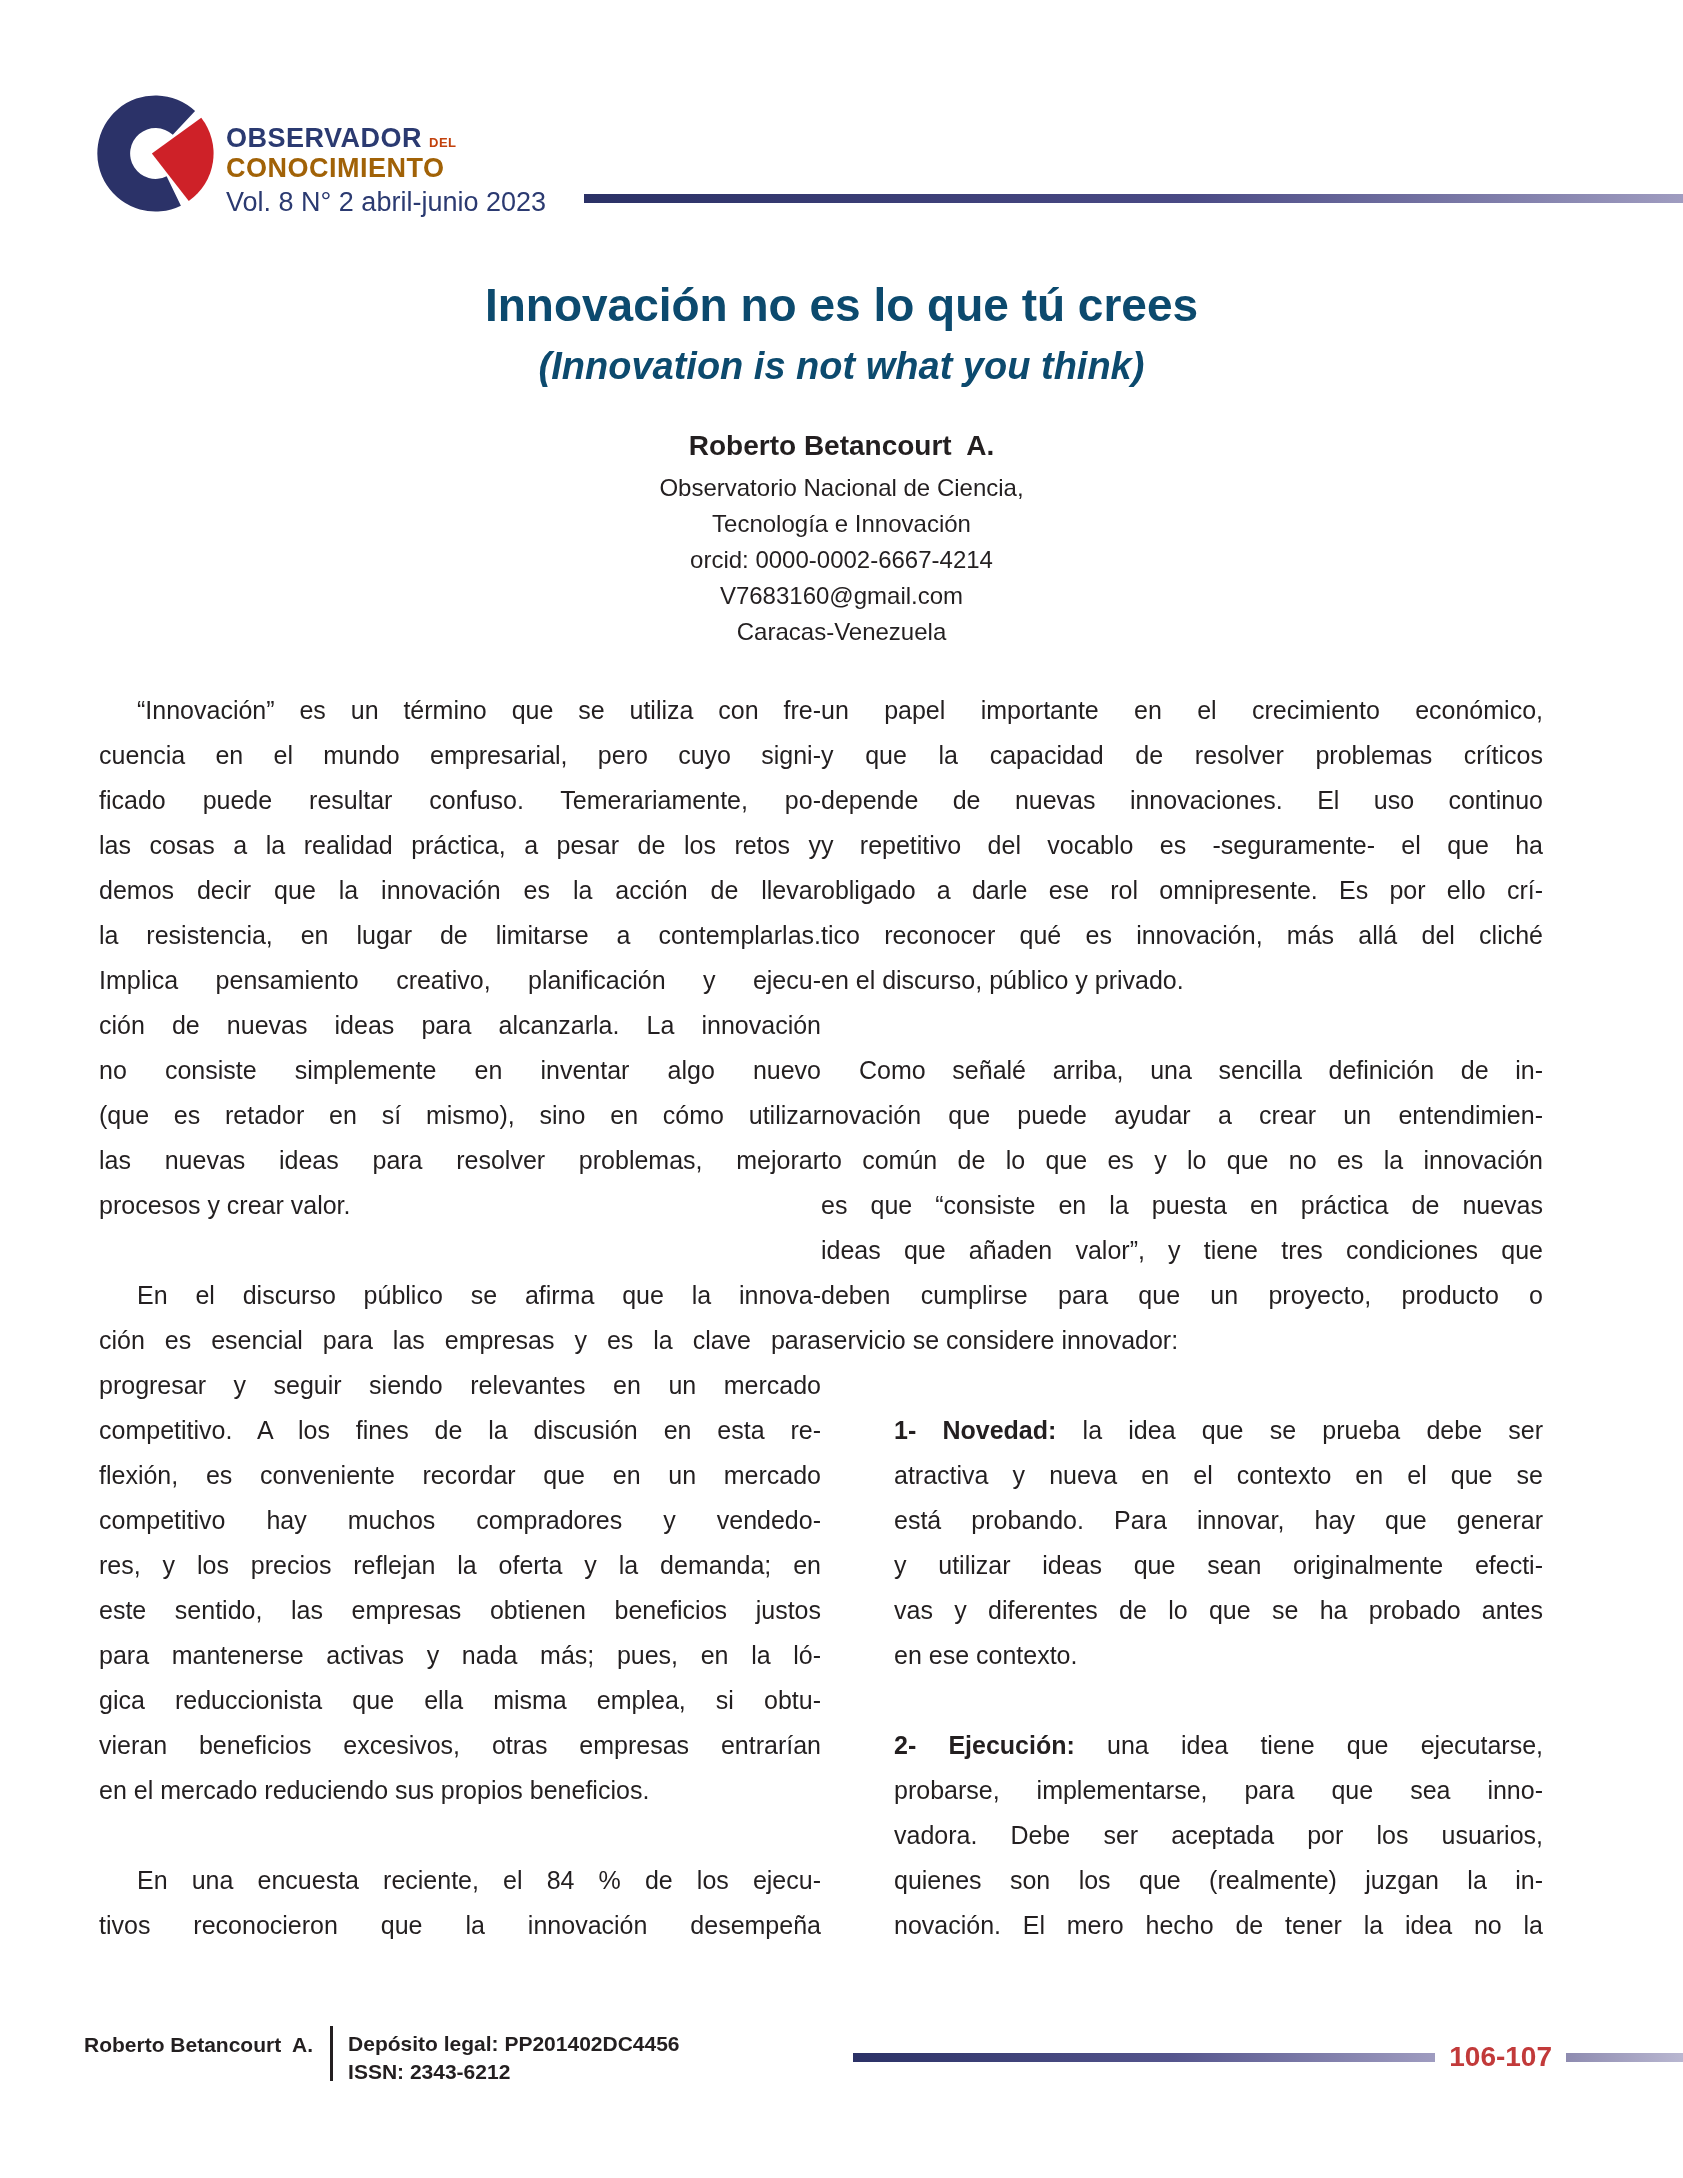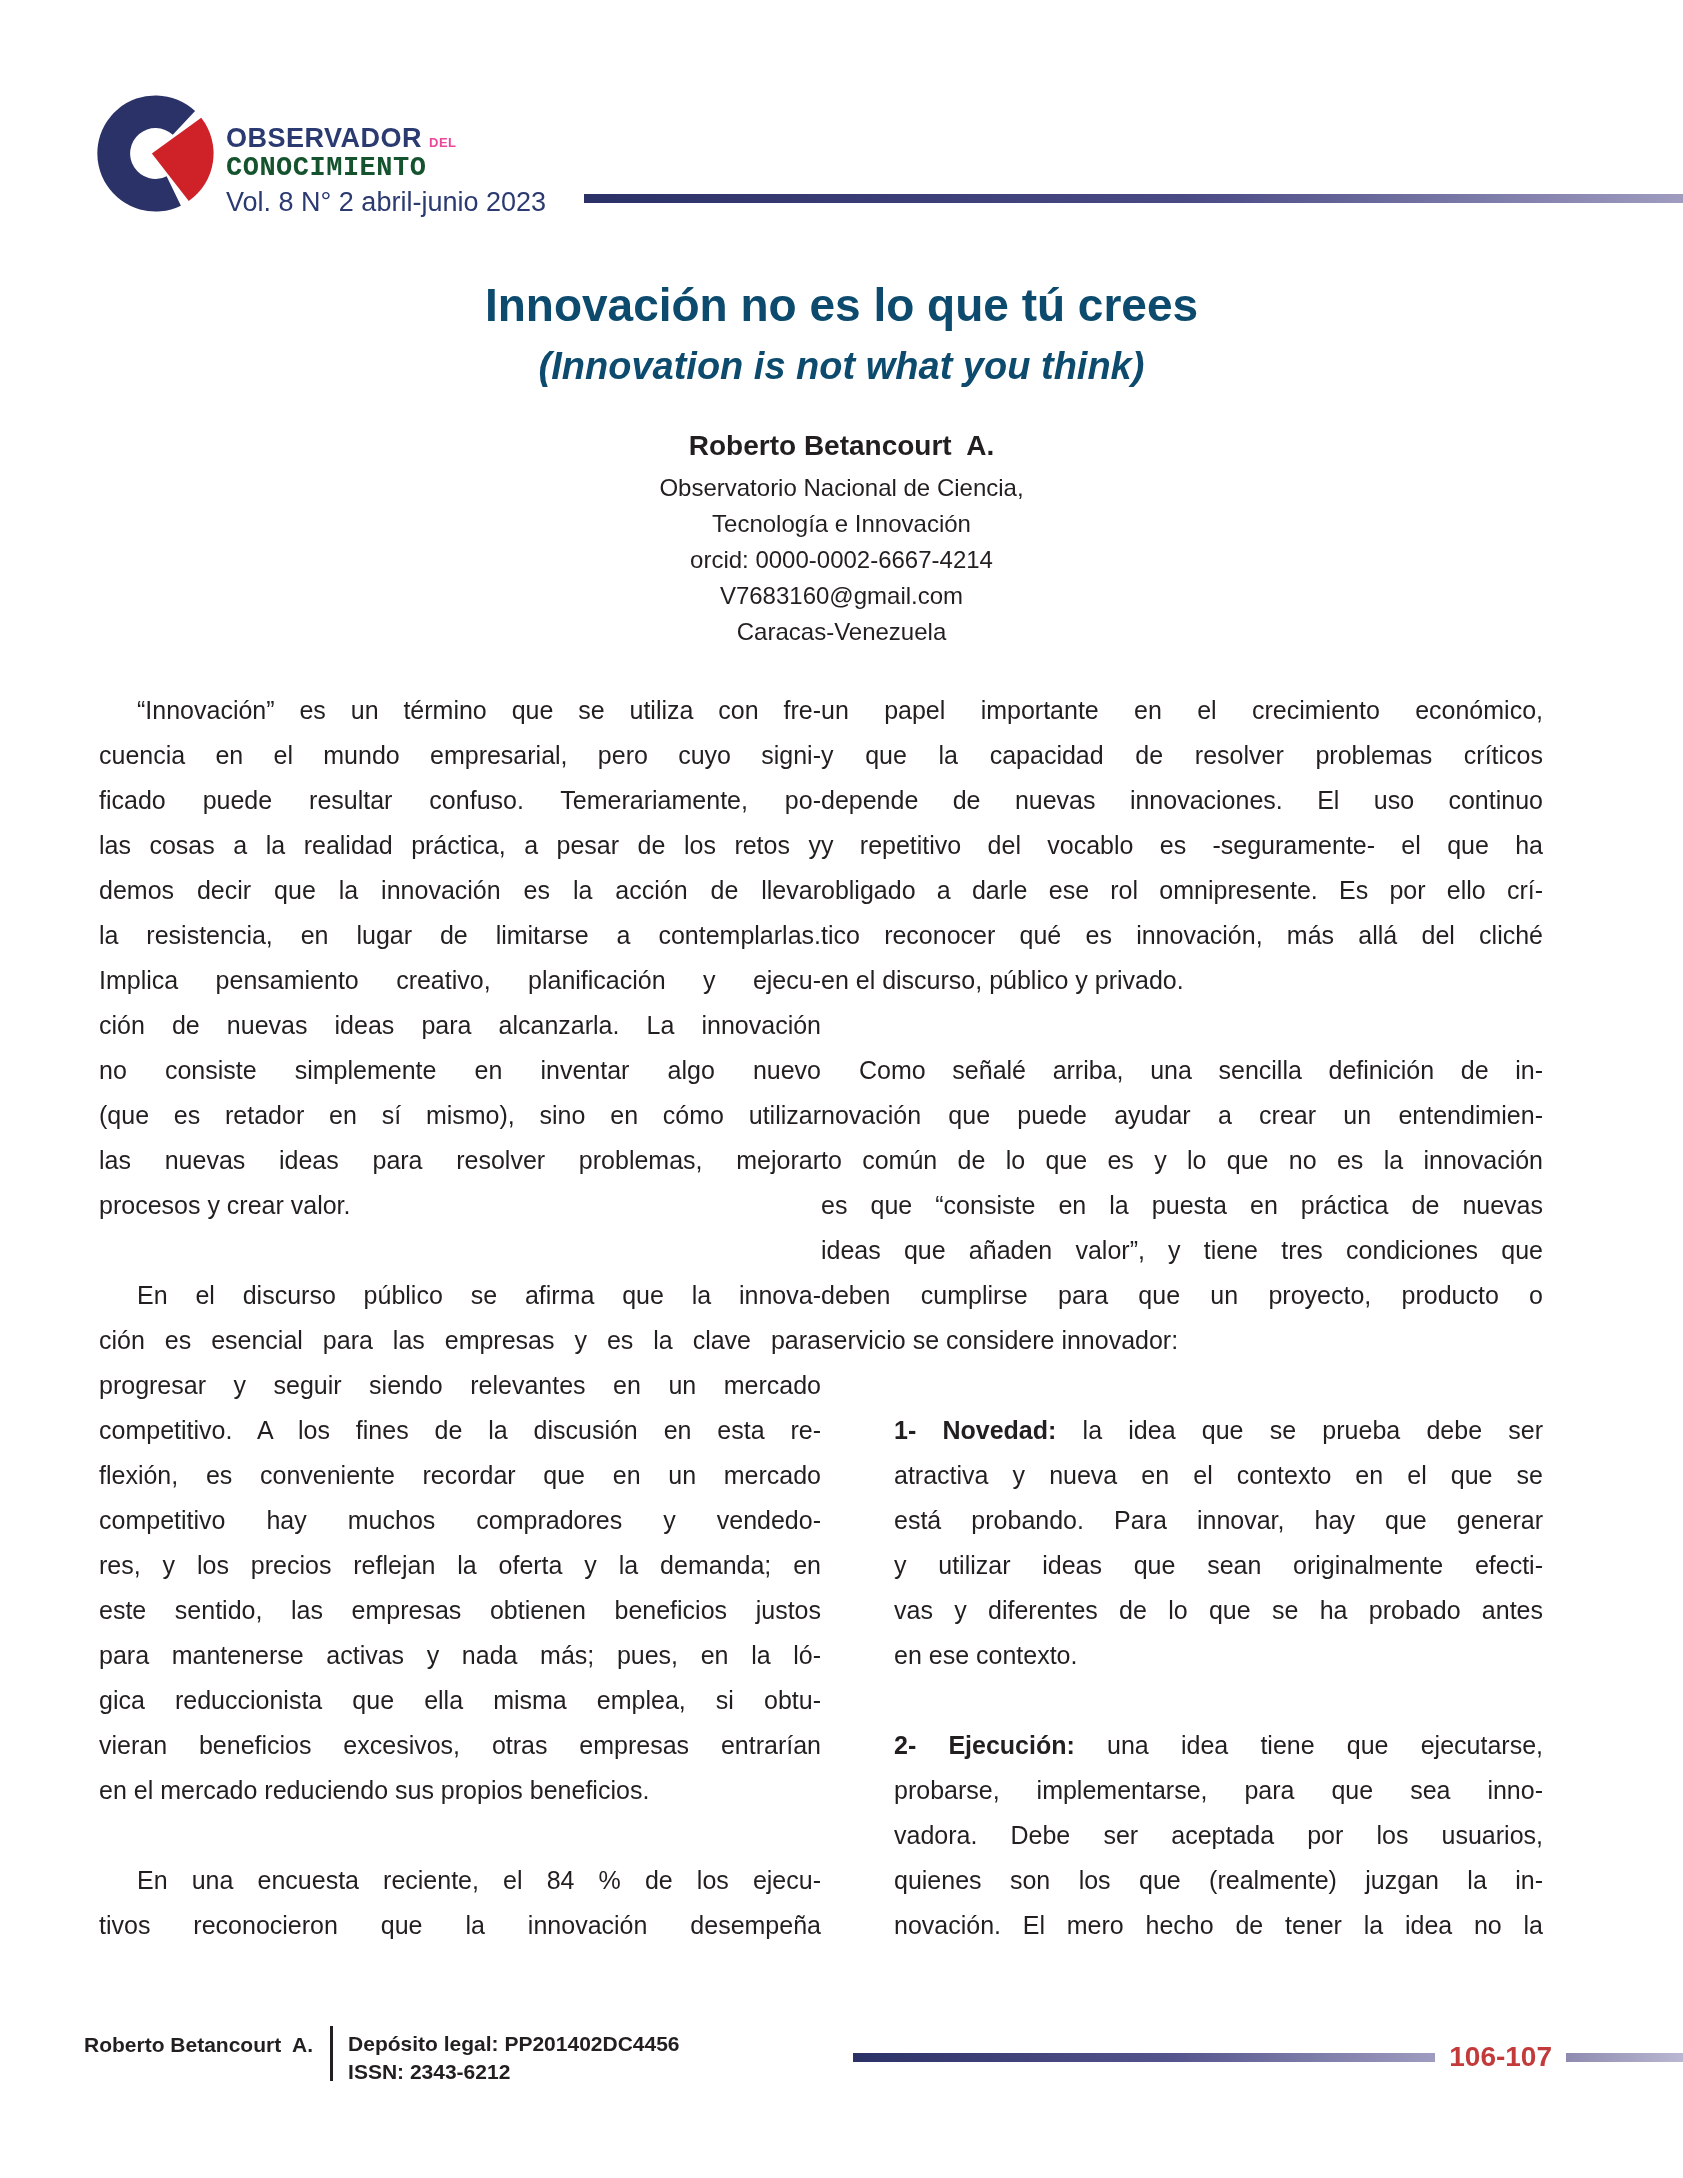--- a/index.html
+++ b/index.html
@@ -8,22 +8,22 @@
     width:1683px; height:2178px; position:relative;
     font-family:"Liberation Sans", sans-serif; color:#231f20;
   }
 
   
   .masthead { position:absolute; left:95px; top:93px; display:flex; align-items:flex-start; }
   .logo-mark { width:121px; height:121px; flex:0 0 auto; }
   .logo-text { margin:32px 0 0 10px; line-height:1; }
   .logo-row1 { display:flex; align-items:baseline; }
   .logo-obs { font-weight:bold; font-size:27px; color:#2b3a71; letter-spacing:0.5px; }
-  .logo-del { font-weight:bold; font-size:13px; color:#ec4899; margin-left:7px; letter-spacing:0.5px; }
-  .logo-con { font-weight:bold; font-size:27px; color:#14532d; letter-spacing:0.5px; margin-top:3px;font-family:Liberation Mono, monospace; }
+  .logo-del { font-weight:bold; font-size:13px; color:#c2410c; margin-left:7px; letter-spacing:0.5px; }
+  .logo-con { font-weight:bold; font-size:27px; color:#a16207; letter-spacing:0.5px; margin-top:3px; }
   .logo-vol { font-size:27px; color:#2b3a71; margin-top:7px; }
 
   .top-rule {
     position:absolute; left:584px; top:194px; width:1099px; height:9px;
     background:linear-gradient(90deg,#2b3166 0%,#4a4a85 55%,#9f9cc0 100%);
   }
 
   
   .title-block { position:absolute; left:0; top:278px; width:100%; text-align:center; color:#0c4a6e; }
   .title-main { font-size:46px; font-weight:bold; letter-spacing:0; }

